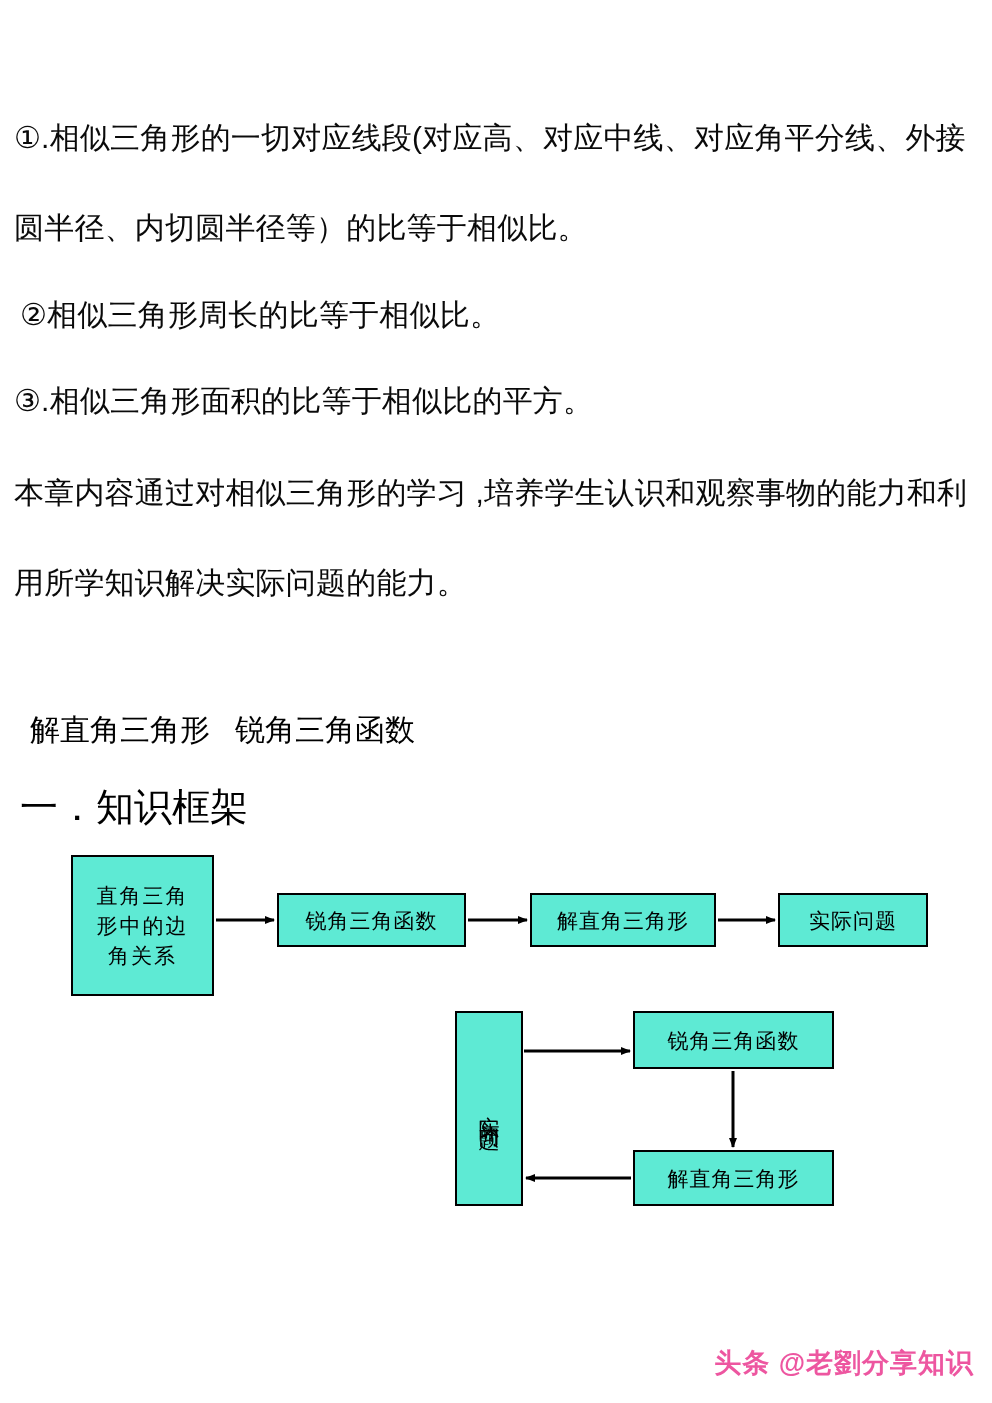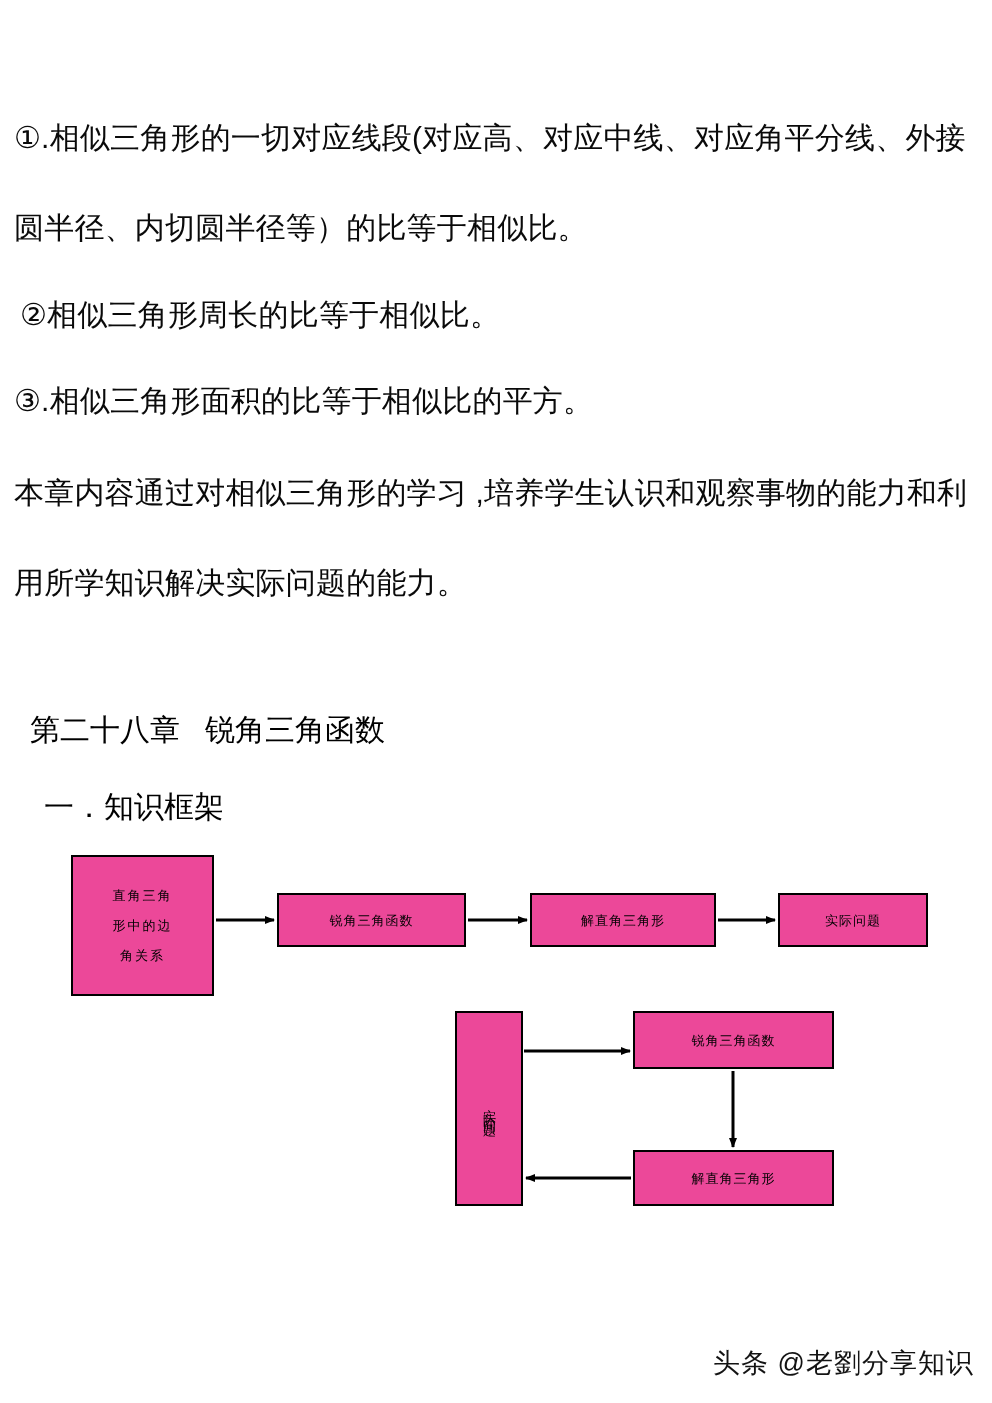--- a/index.html
+++ b/index.html
@@ -39,45 +39,45 @@
   .chapter-title {
     position: absolute;
     left: 30px;
     top: 708px;
     font-size: 30px;
     line-height: 44px;
     white-space: pre;
   }
   .section-title {
     position: absolute;
-    left: 44px;
+    left: 20px;
     top: 785px;
-    font-size: 30px;
+    font-size: 38px;
     line-height: 44px;
     white-space: pre;
   }
 
   
   .diagram {
     position: absolute;
     left: 0;
     top: 840px;
     width: 992px;
     height: 390px;
   }
   .node {
     position: absolute;
     border: 2px solid #000;
-    background: #ec4899;
+    background: #5eead4;
     box-sizing: border-box;
     display: flex;
     align-items: center;
     justify-content: center;
     text-align: center;
-    font-size: 13px;
+    font-size: 21px;
     line-height: 25px;
     letter-spacing: 1px;
     color: #000;
   }
   .node.vertical {
     writing-mode: vertical-rl;
     text-orientation: upright;
     letter-spacing: 5px;
     line-height: 30px;
   }
@@ -101,37 +101,38 @@
     pointer-events: none;
   }
 
   
   .watermark {
     position: absolute;
     right: 18px;
     bottom: 22px;
     font-size: 27px;
     letter-spacing: 1px;
-    color: #000000;
+    color: #ec4899;
     opacity: 0.92;
     white-space: pre;
     text-shadow: 1px 1px 0 rgba(255,255,255,0.9);
+    font-weight: bold;
   }
 </style>
 </head>
 <body>
 
 <div class="doc-body">
   <div class="para para-1">①.相似三角形的一切对应线段(对应高、对应中线、对应角平分线、外接圆半径、内切圆半径等）的比等于相似比。</div>
   <div class="para para-2">②相似三角形周长的比等于相似比。</div>
   <div class="para para-3">③.相似三角形面积的比等于相似比的平方。</div>
   <div class="para para-4">本章内容通过对相似三角形的学习 ,培养学生认识和观察事物的能力和利用所学知识解决实际问题的能力。</div>
 </div>
 
-<div class="chapter-title">第二十八章   锐角三角函数</div>
+<div class="chapter-title">解直角三角形   锐角三角函数</div>
 <div class="section-title">一．知识框架</div>
 
 <div class="diagram">
 
   <svg class="arrow-layer" viewBox="0 0 992 390" width="992" height="390">
     <defs>
       <marker id="ah" markerWidth="10" markerHeight="8" refX="9" refY="4" orient="auto" markerUnits="userSpaceOnUse">
         <path d="M0,0 L10,4 L0,8 z" fill="#000"></path>
       </marker>
     </defs>

